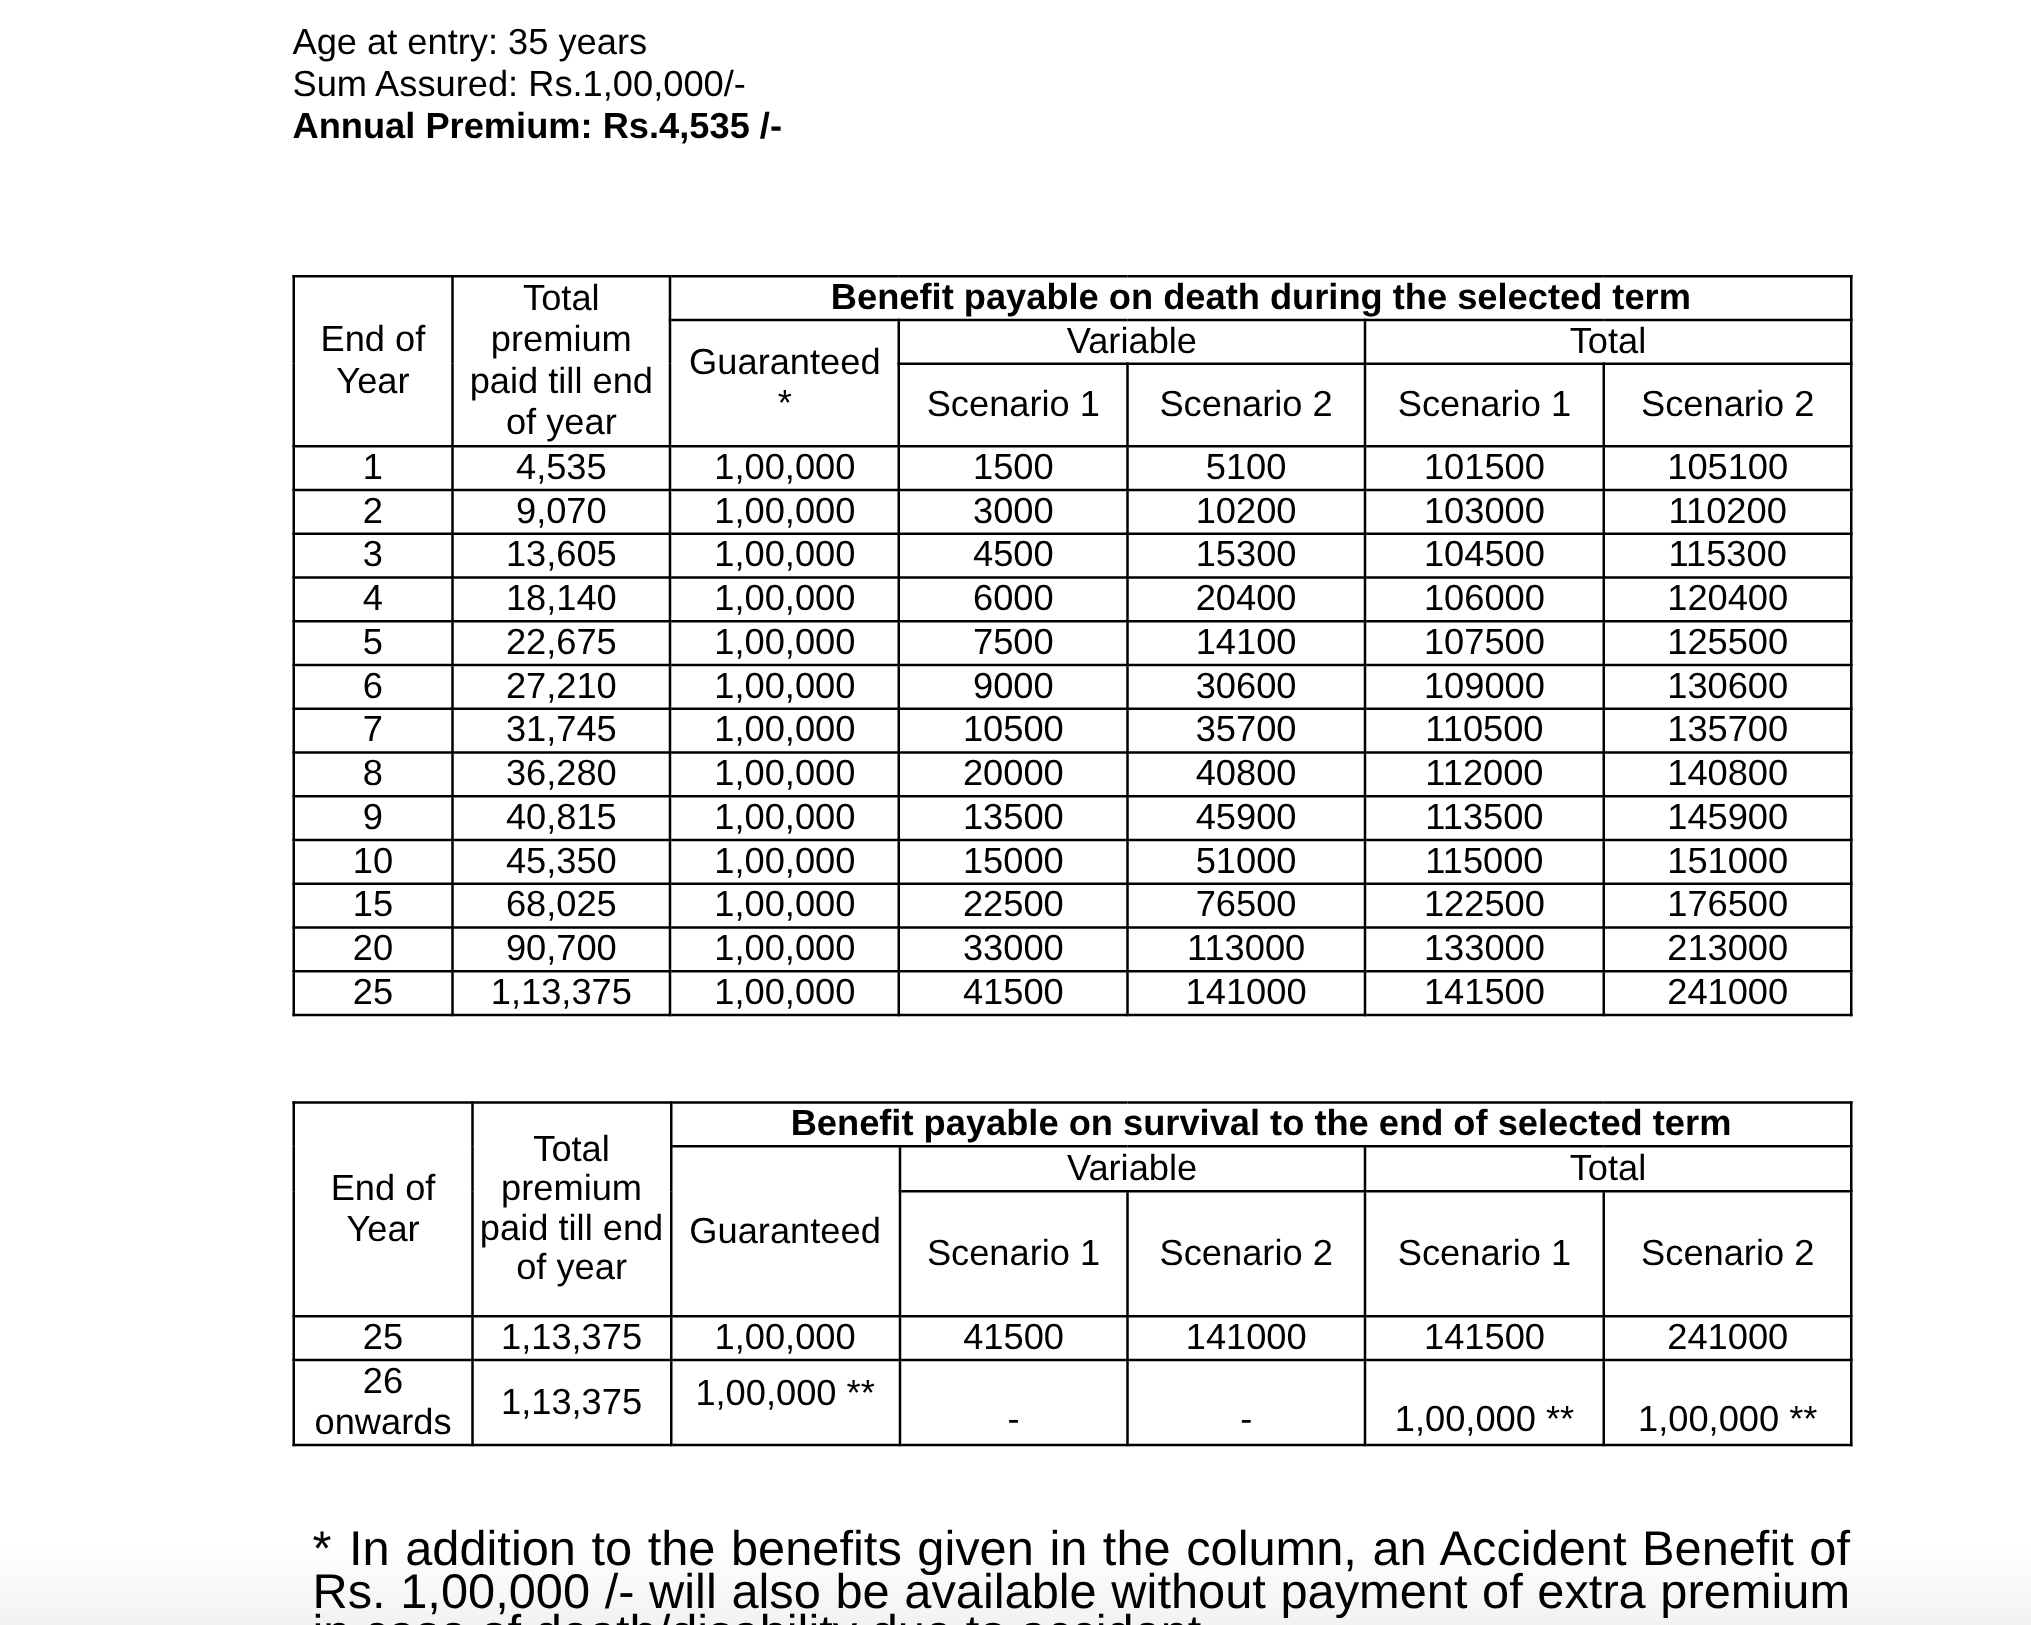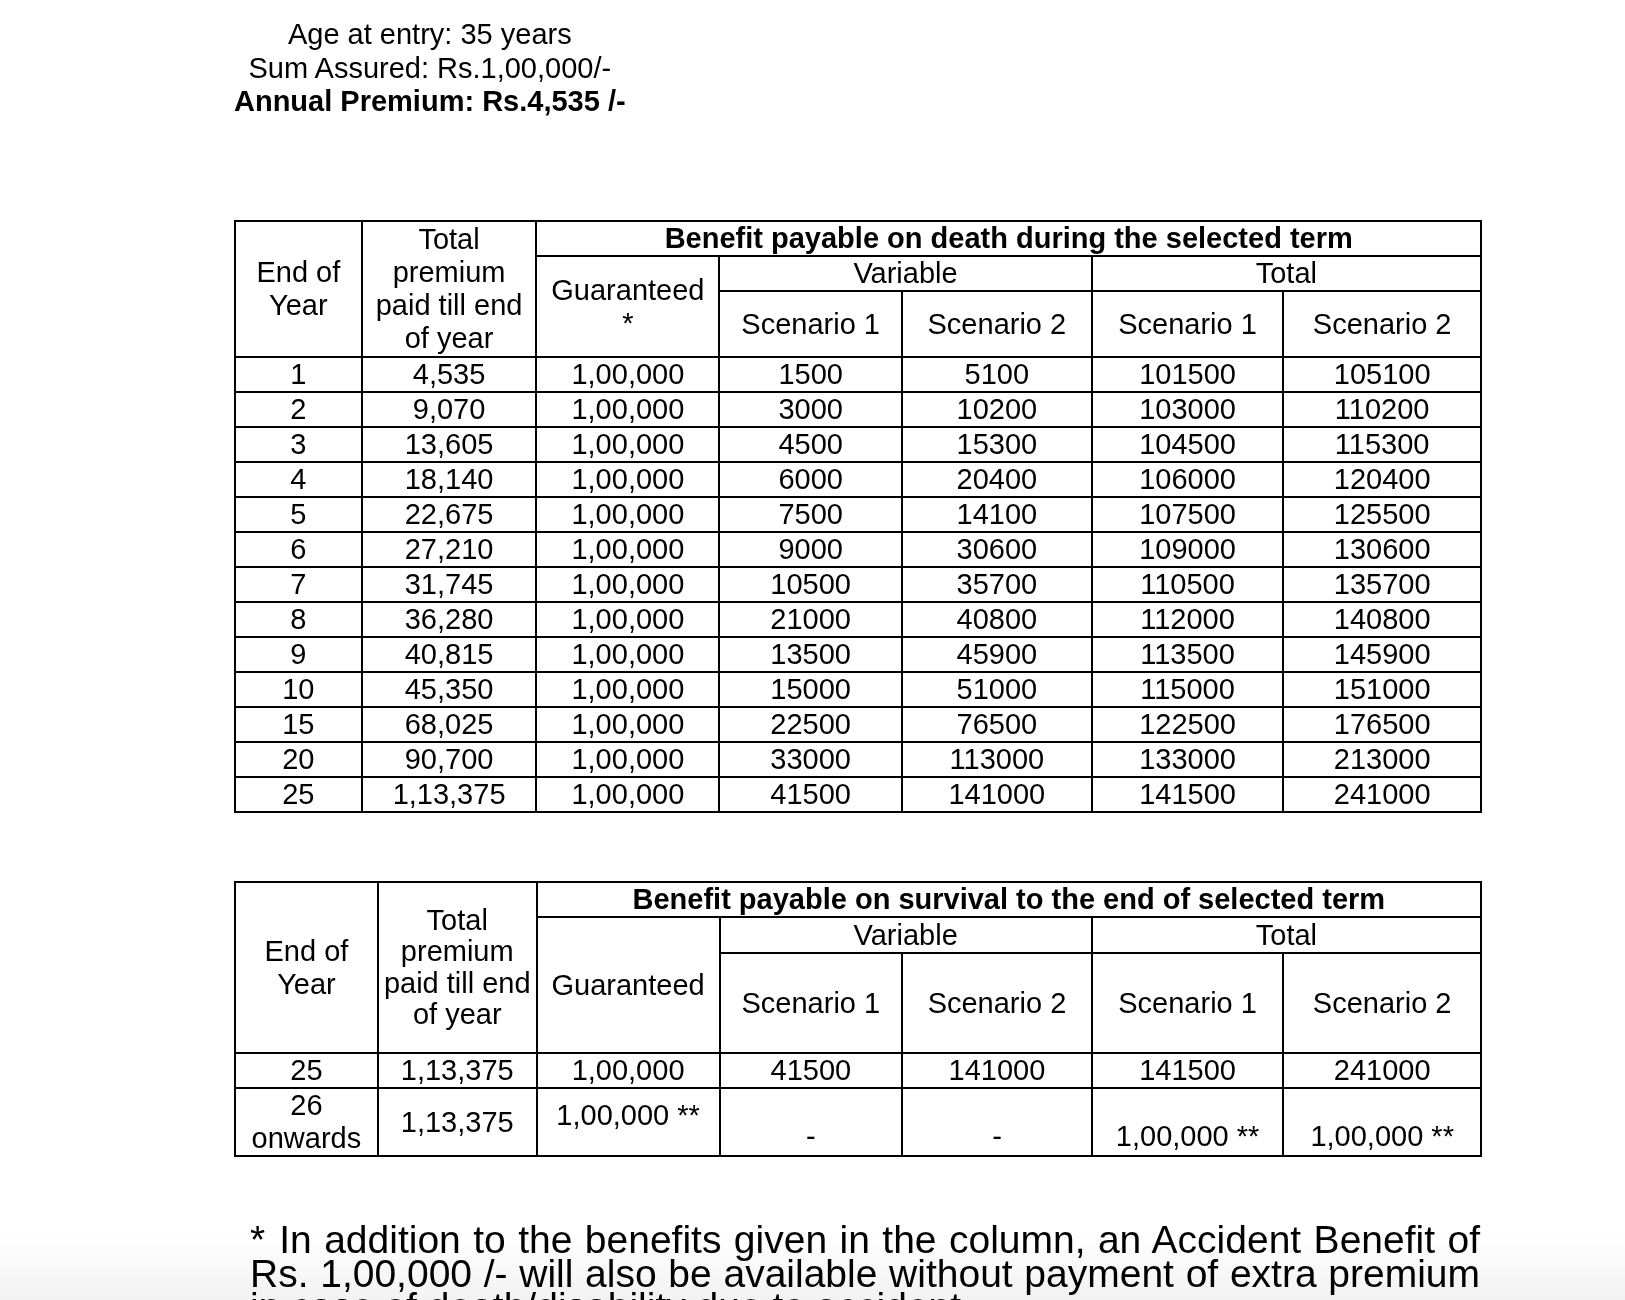--- a/index.html
+++ b/index.html
@@ -16,21 +16,20 @@
       width: 1625px;
       height: 1300px;
       background: linear-gradient(to bottom, #ffffff 0%, #ffffff 95%, #f2f2f2 100%);
     }
     .info {
       position: absolute;
       left: 234px;
       top: 18px;
       font-size: 29px;
       line-height: 33.5px;
-      text-align: center;
     }
     .info .bold { font-weight: bold; }
 
     table.bt {
       position: absolute;
       border-collapse: collapse;
       font-size: 29px;
       line-height: 33px;
       text-align: center;
     }
@@ -164,21 +163,21 @@
           <td>1,00,000</td>
           <td>10500</td>
           <td>35700</td>
           <td>110500</td>
           <td>135700</td>
         </tr>
       <tr>
           <td>8</td>
           <td>36,280</td>
           <td>1,00,000</td>
-          <td>21000</td>
+          <td>20000</td>
           <td>40800</td>
           <td>112000</td>
           <td>140800</td>
         </tr>
       <tr>
           <td>9</td>
           <td>40,815</td>
           <td>1,00,000</td>
           <td>13500</td>
           <td>45900</td>

